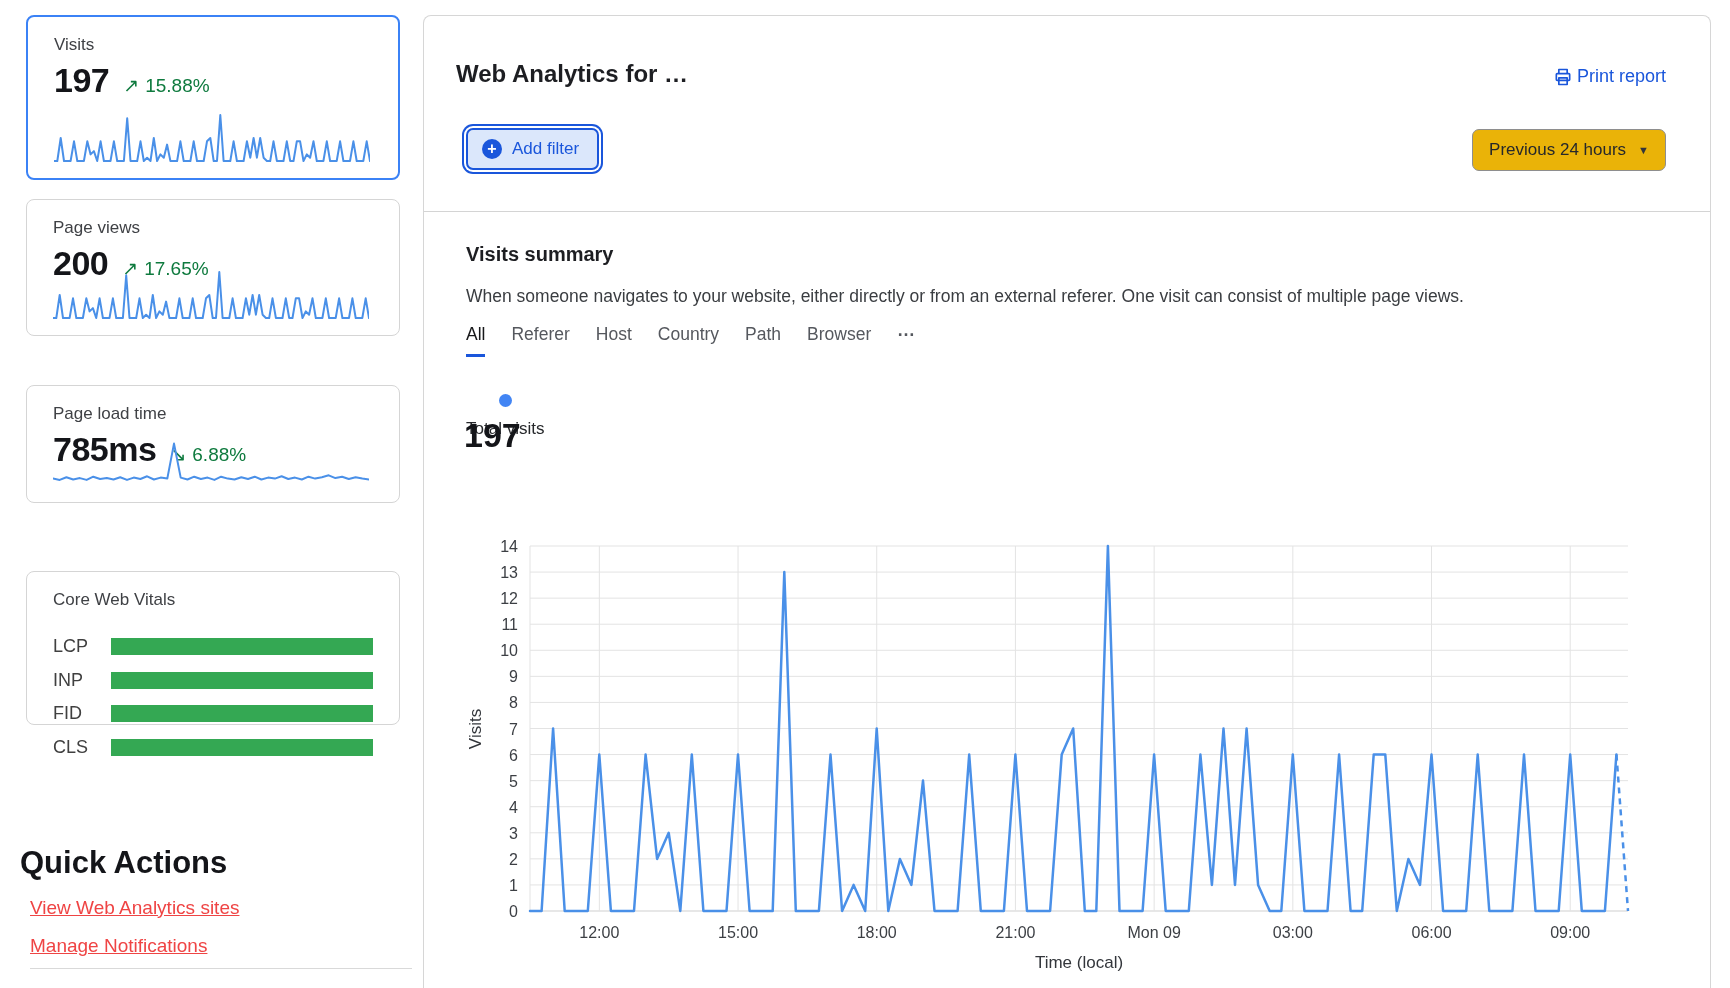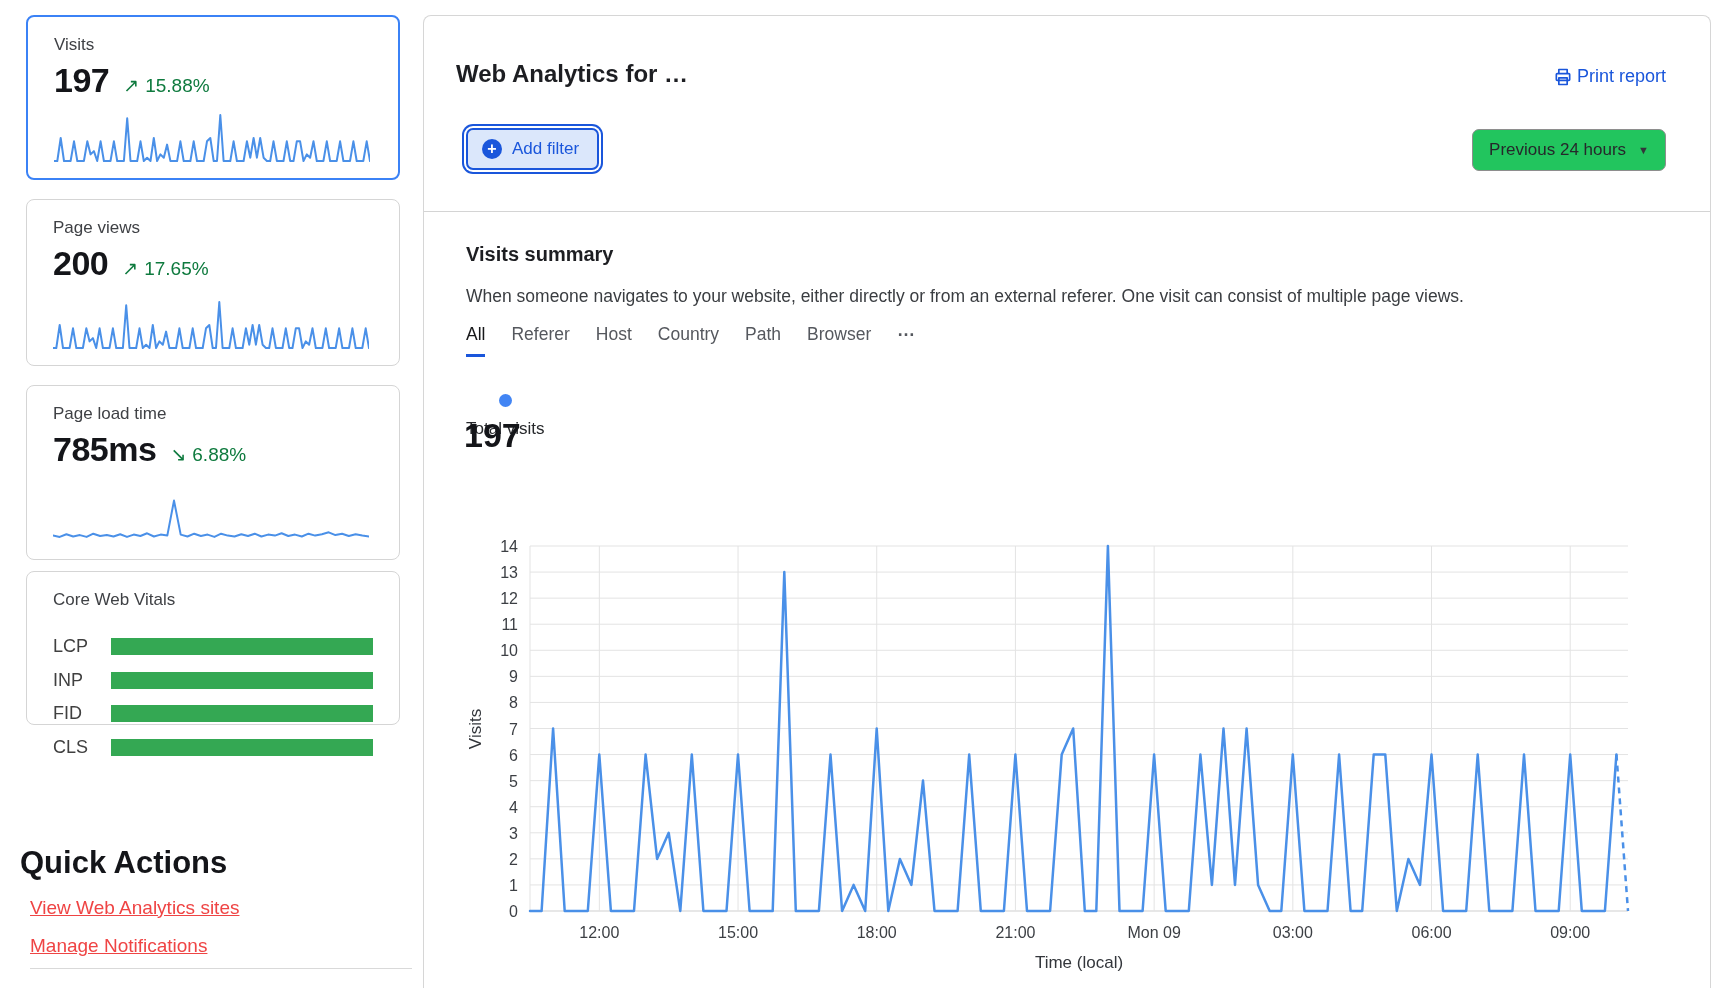--- a/index.html
+++ b/index.html
@@ -4,22 +4,22 @@
 <style>
   * { margin:0; padding:0; box-sizing:border-box; }
   html,body { width:1730px; height:988px; background:#ffffff;
     font-family:"Liberation Sans", sans-serif; color:#17181a; overflow:hidden; position:relative; }
 
   
   .card { position:absolute; left:26px; width:374px; background:#fff;
     border:1px solid #d5d5d5; border-radius:8px; }
   .card.selected { border:2px solid #3b82f6; }
   #card-visits   { top:15px;  height:165px; }
-  #card-pageviews{ top:199px; height:167px; }
-  #card-loadtime { top:385px; height:175px;text-align:center; }
+  #card-pageviews{ top:199px; height:137px; }
+  #card-loadtime { top:385px; height:118px;text-align:center; }
   #card-cwv      { top:571px; height:154px; }
   .card-title { position:absolute; left:26px; top:18px; font-size:17px; color:#3f4145; }
   .card-value-row { position:absolute; left:26px; top:44px; display:flex; align-items:baseline; gap:14px; }
   .card-value { font-size:34px; font-weight:bold; color:#141519; letter-spacing:-0.5px; }
   .delta { font-size:19px; color:#0e7a3e; display:flex; align-items:baseline; gap:6px; }
   .delta .arrow { font-size:19px; }
   .sparkline { position:absolute; left:26px; bottom:14px; width:316px; height:52px; }
 
   
   .vital-row { position:absolute; left:26px; width:322px; height:20px; }
@@ -43,21 +43,21 @@
   #print-report svg { display:block; }
 
   #add-filter { position:absolute; left:42px; top:112px; display:flex; align-items:center; gap:10px;
     background:#dbe7fb; border:2px solid #1a56db; border-radius:7px; padding:9px 18px 9px 14px;
     box-shadow:0 0 0 2px #ffffff, 0 0 0 4px #1a56db; cursor:pointer; }
   #add-filter .label { color:#1a56db; font-size:17px; }
   .plus-circle { width:20px; height:20px; border-radius:50%; background:#1a56db; color:#fff;
     display:flex; align-items:center; justify-content:center; font-size:16px; font-weight:bold; line-height:1; }
 
   #time-range { position:absolute; right:44px; top:113px; display:flex; align-items:center; gap:12px;
-    border:1px solid #8e8e8e; border-radius:7px; padding:10px 16px; background:#22c55e; cursor:pointer; }
+    border:1px solid #8e8e8e; border-radius:7px; padding:10px 16px; background:#eab308; cursor:pointer; }
   #time-range .label { font-size:17px; color:#26282b; }
   #time-range .caret { font-size:11px; color:#33353a; }
 
   #header-divider { position:absolute; left:0; right:0; top:195px; height:1px; background:#d4d4d4; }
 
   #summary-title { position:absolute; left:42px; top:227px; font-size:20px; font-weight:bold; color:#1d1e22; }
   #summary-desc  { position:absolute; left:42px; top:270px; font-size:17.5px; color:#3a3d41; white-space:nowrap; }
 
   #tabs { position:absolute; left:42px; top:308px; display:flex; gap:26px; }
   .tab { font-size:17.5px; color:#55585e; padding-bottom:9px; cursor:pointer; }

